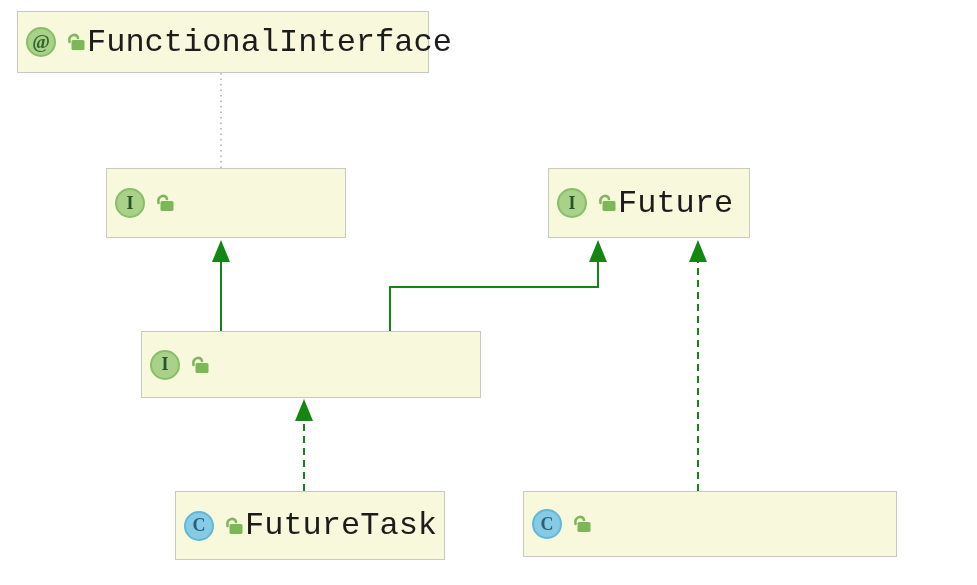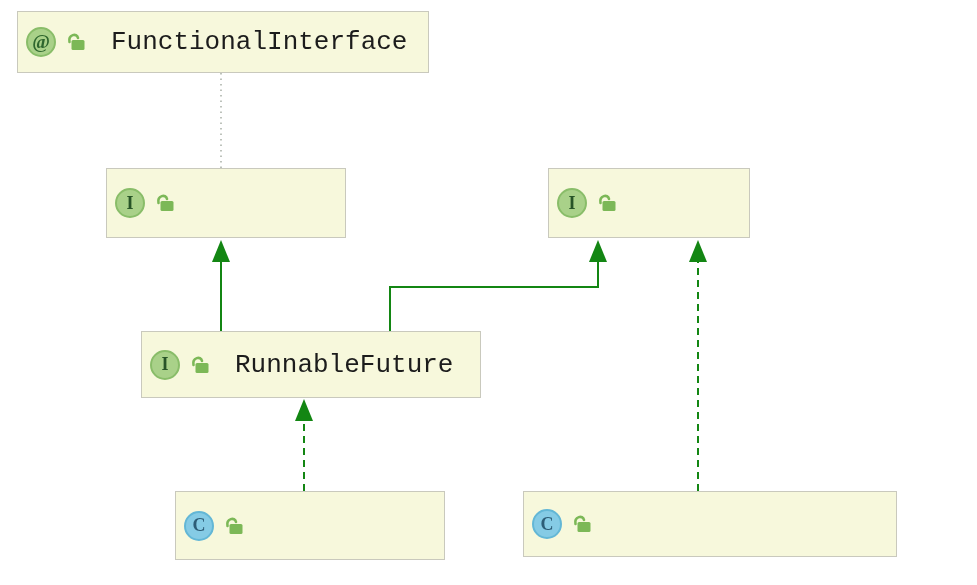--- a/index.html
+++ b/index.html
@@ -33,21 +33,21 @@
   }
   .badge-annotation{background:var(--annotation-badge-fill); border:2px solid var(--annotation-badge-ring);
     color:var(--annotation-badge-glyph); font-size:19px;}
   .badge-interface{background:var(--interface-badge-fill); border:2px solid var(--interface-badge-ring);
     color:var(--interface-badge-glyph); font-size:18px;}
   .badge-class{background:var(--class-badge-fill); border:2px solid var(--class-badge-ring);
     color:var(--class-badge-glyph); font-size:18px;}
   .lock{margin-left:8px; width:23px; height:20px; flex:0 0 auto;}
   .lock .shackle{stroke:var(--lock-green); stroke-width:2.6; fill:none; stroke-linecap:round;}
   .lock .body{fill:var(--lock-green);}
-  .label{margin-left:24px; font-size:26px; color:var(--label-color); white-space:nowrap;}
+  .label{font-size:32px; color:var(--label-color); white-space:nowrap;}
   
   .n-functionalinterface{left:17px;  top:11px;  width:412px; height:62px;}
   .n-runnable          {left:106px; top:168px; width:240px; height:70px;}
   .n-future            {left:548px; top:168px; width:202px; height:70px;}
   .n-runnablefuture    {left:141px; top:331px; width:340px; height:67px;}
   .n-futuretask        {left:175px; top:491px; width:270px; height:69px;}
   .n-completablefuture {left:523px; top:491px; width:374px; height:66px;}
 </style>
 </head>
 <body>
@@ -87,37 +87,38 @@
       <rect class="body" x="7.5" y="8" width="13" height="10" rx="1.5"></rect>
     </svg>
   </div>
 
   <div class="node n-future">
     <span class="badge badge-interface">I</span>
     <svg class="lock" viewBox="0 0 23 20">
       <path class="shackle" d="M5.5 10 C4 2.5, 13 0.5, 14 6"></path>
       <rect class="body" x="7.5" y="8" width="13" height="10" rx="1.5"></rect>
     </svg>
+    <span class="label">Future</span>
   </div>
 
   <div class="node n-runnablefuture">
     <span class="badge badge-interface">I</span>
     <svg class="lock" viewBox="0 0 23 20">
       <path class="shackle" d="M5.5 10 C4 2.5, 13 0.5, 14 6"></path>
       <rect class="body" x="7.5" y="8" width="13" height="10" rx="1.5"></rect>
     </svg>
-    <span class="label">RunnableFuture</span>
   </div>
 
   <div class="node n-futuretask">
     <span class="badge badge-class">C</span>
     <svg class="lock" viewBox="0 0 23 20">
       <path class="shackle" d="M5.5 10 C4 2.5, 13 0.5, 14 6"></path>
       <rect class="body" x="7.5" y="8" width="13" height="10" rx="1.5"></rect>
     </svg>
+    <span class="label">FutureTask</span>
   </div>
 
   <div class="node n-completablefuture">
     <span class="badge badge-class">C</span>
     <svg class="lock" viewBox="0 0 23 20">
       <path class="shackle" d="M5.5 10 C4 2.5, 13 0.5, 14 6"></path>
       <rect class="body" x="7.5" y="8" width="13" height="10" rx="1.5"></rect>
     </svg>
   </div>
 

